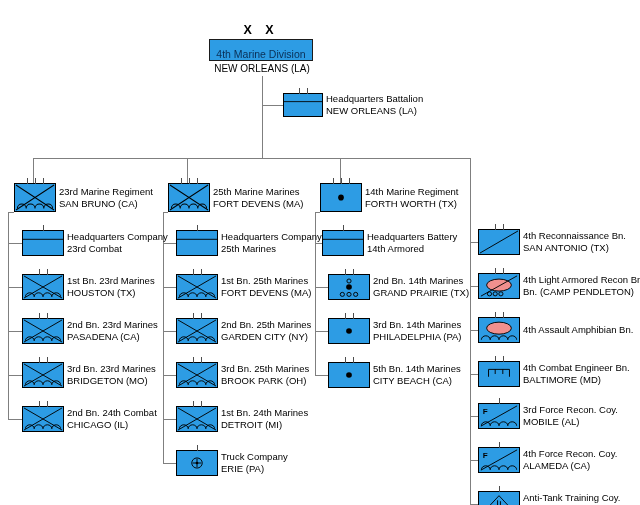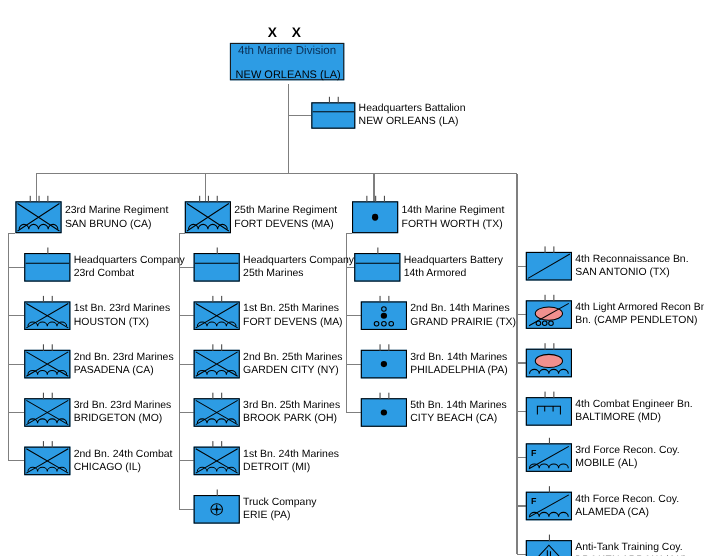--- a/index.html
+++ b/index.html
@@ -2,23 +2,23 @@
 <html><head>
 <meta charset="utf-8">
 <style>
   html,body{margin:0;padding:0;background:#fff;}
   .canvas{position:relative;width:640px;height:505px;background:#ffffff;overflow:hidden;
           font-family:"Liberation Sans", sans-serif;color:#000;margin-top:20px;}
   svg.wires{position:absolute;left:0;top:0;z-index:0;}
   svg.wires line{stroke:#7f7f7f;stroke-width:1;shape-rendering:crispEdges;}
   .echelon-top{position:absolute;left:209px;top:3px;width:104px;text-align:center;
                font-size:12.5px;font-weight:bold;letter-spacing:5px;}
-  .division-box{position:absolute;left:209px;top:19px;width:104px;height:34px;
+  .division-box{position:absolute;left:209px;top:19px;width:104px;height:22px;
                 background:#2d9ce4;border:1px solid #1b1b1b;box-sizing:border-box;
-                display:flex;align-items:flex-start;justify-content:center;}
+                display:flex;align-items:flex-end;justify-content:center;}
   .division-box .dname{font-size:10.5px;color:#0a2f55;}
   .division-loc{position:absolute;left:192px;top:43px;width:140px;text-align:center;font-size:10px;}
   .unit{position:absolute;z-index:1;}
   .box{position:relative;width:42px;height:26px;background:#2d9ce4;border:1px solid #000;
        box-sizing:border-box;}
   .hdr .box{height:29px;}
   .hqb .box{width:40px;height:24px;}
   .glyph{position:absolute;left:0;top:0;width:100%;height:100%;display:block;}
   .ticks{position:absolute;left:0;right:0;bottom:100%;height:6px;display:flex;
          justify-content:center;align-items:flex-end;gap:7px;}
@@ -249,21 +249,21 @@
       <div class="ticks">
           <i></i>
           <i></i>
           <i></i>
         </div>
       <svg class="glyph" viewBox="0 0 42 26" preserveAspectRatio="none">
           <use href="#sym-inf"></use>
         </svg>
     </div>
     <div class="label">
-      <div>25th Marine Regiment</div>
+      <div>25th Marine Marines</div>
       <div>FORT DEVENS (MA)</div>
     </div>
   </div>
 
   <div class="unit" style="left:176px;top:210px">
     <div class="box">
       <div class="ticks">
           <i></i>
         </div>
       <svg class="glyph" viewBox="0 0 42 26" preserveAspectRatio="none">
@@ -471,20 +471,21 @@
     <div class="box">
       <div class="ticks">
           <i></i>
           <i></i>
         </div>
       <svg class="glyph" viewBox="0 0 42 26" preserveAspectRatio="none">
           <use href="#sym-aav"></use>
         </svg>
     </div>
     <div class="label">
+      <div>4th Assault Amphibian Bn.</div>
     </div>
   </div>
 
   <div class="unit" style="left:478px;top:341px">
     <div class="box">
       <div class="ticks">
           <i></i>
           <i></i>
         </div>
       <svg class="glyph" viewBox="0 0 42 26" preserveAspectRatio="none">

